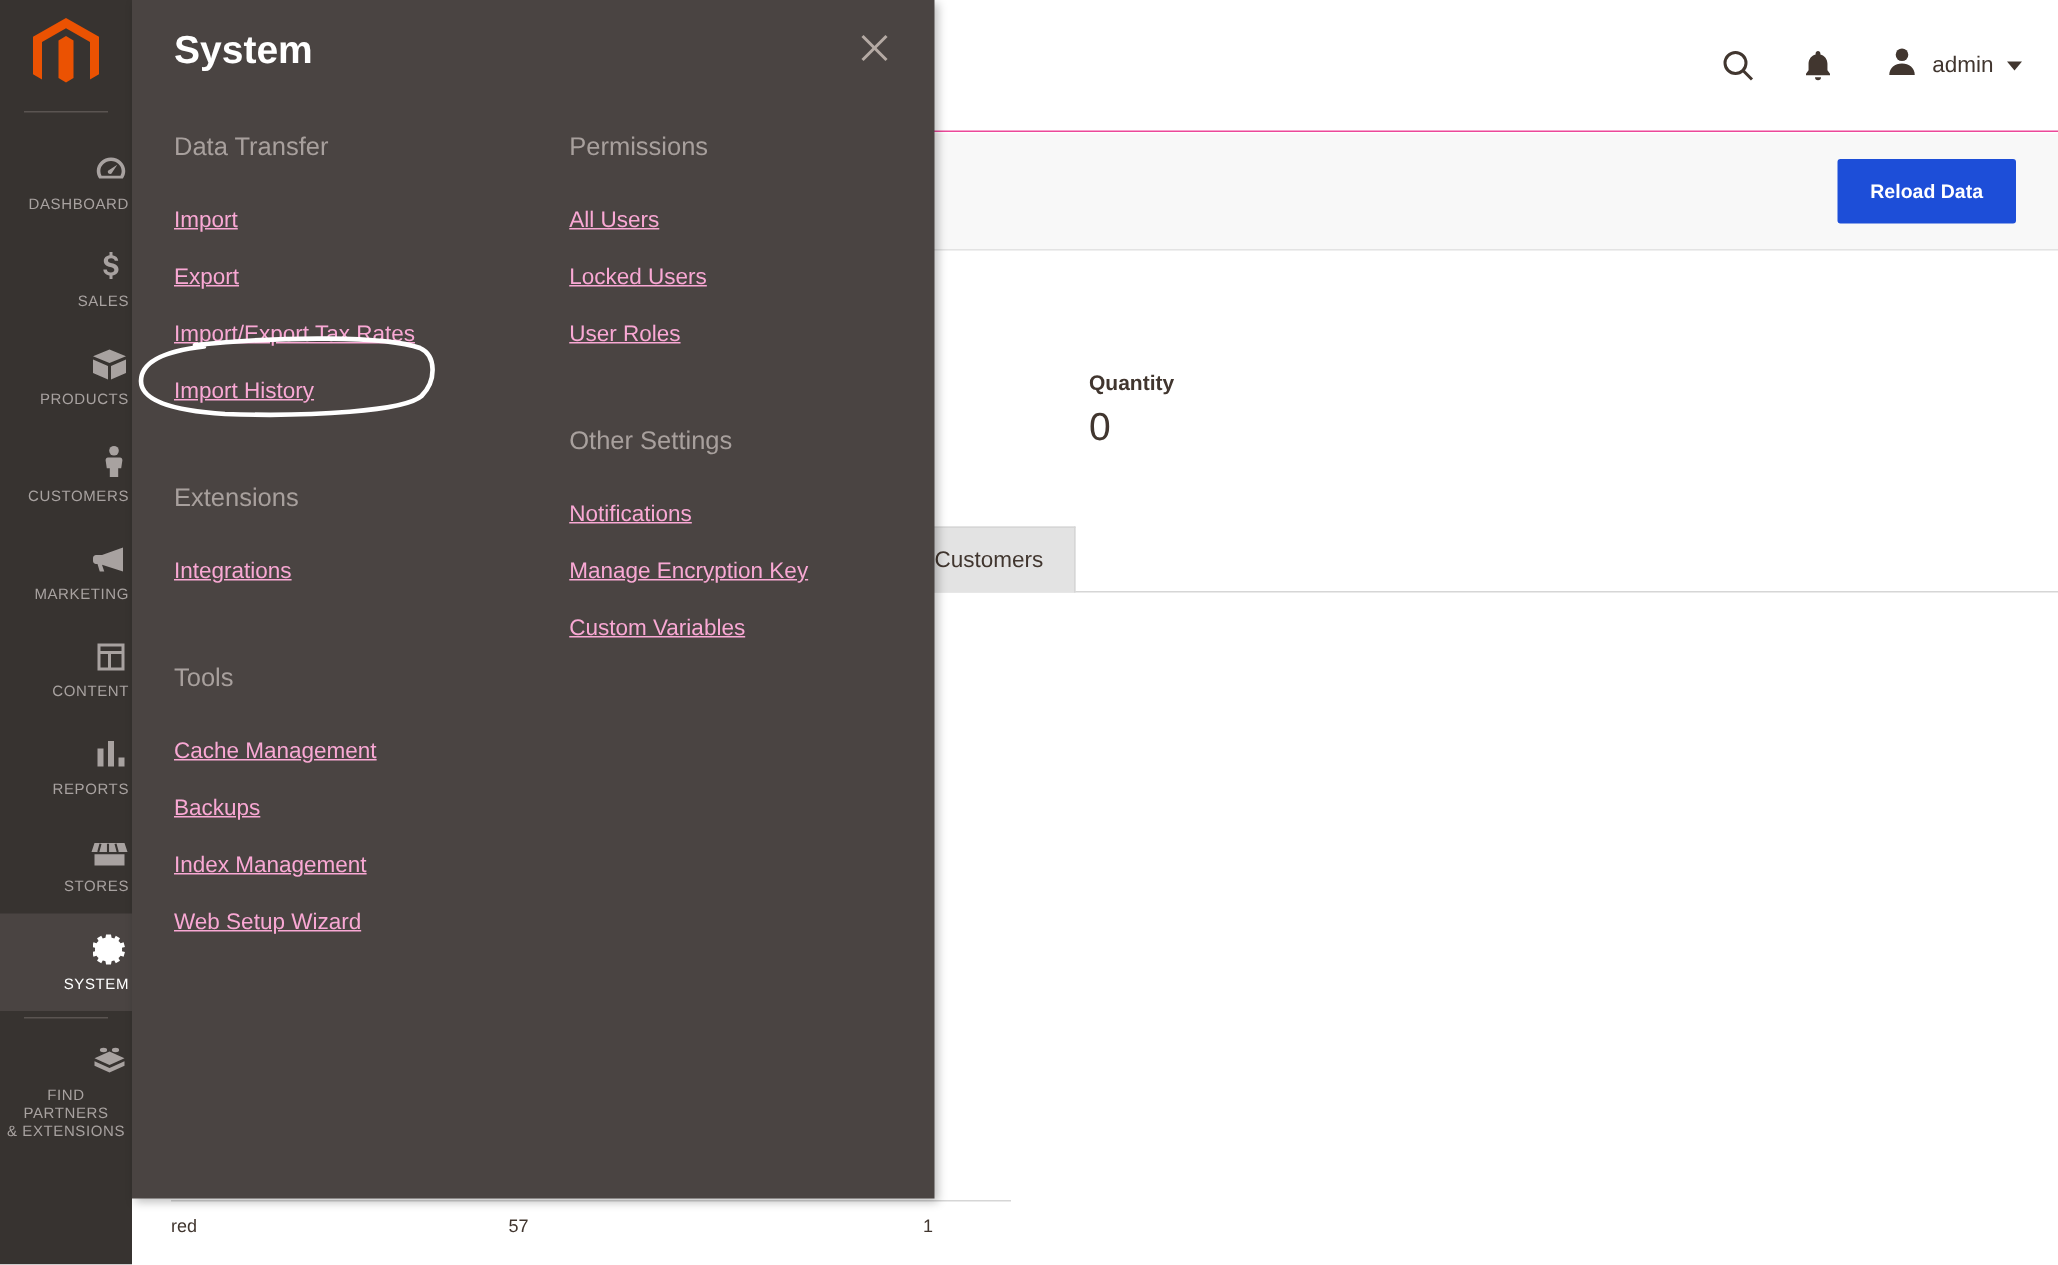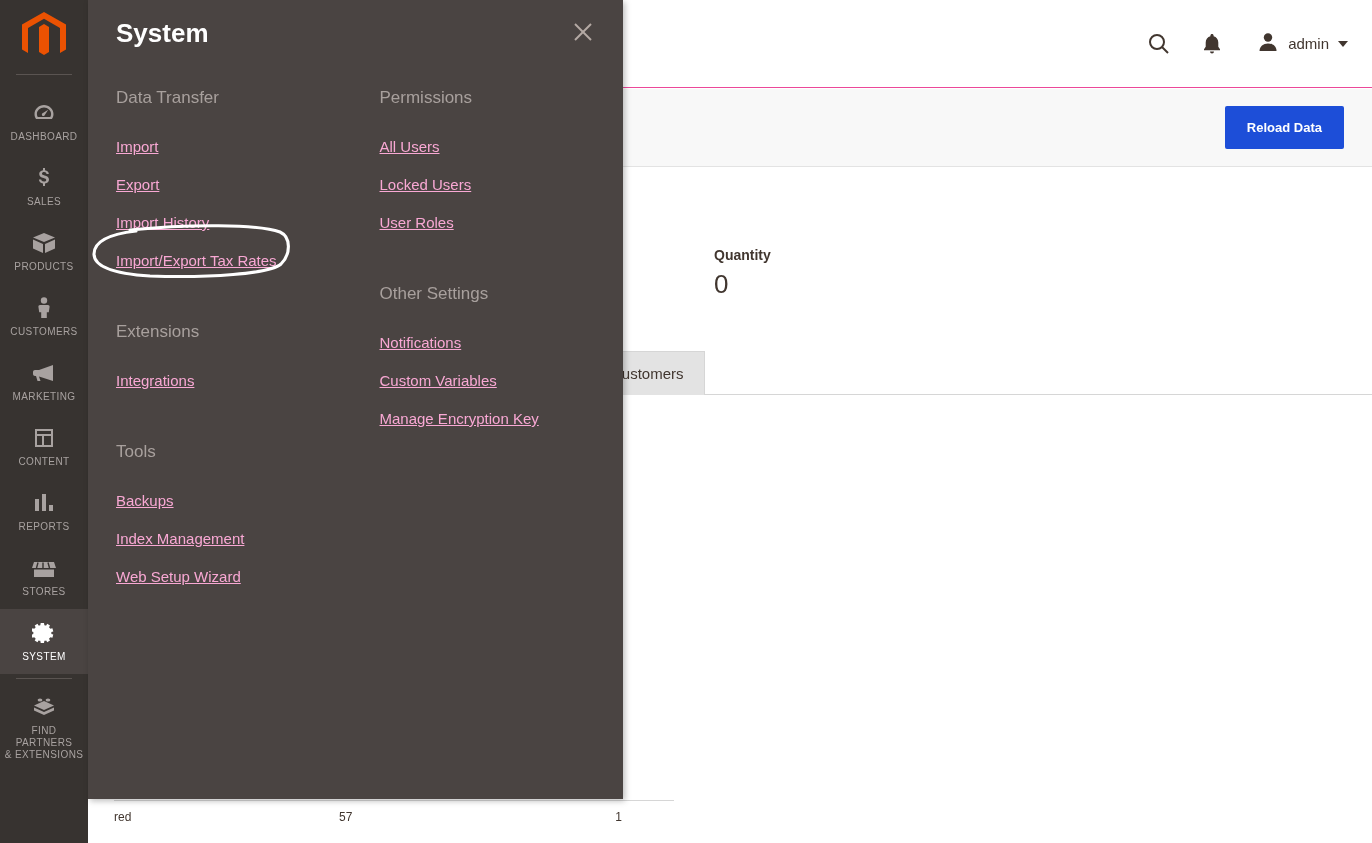--- a/index.html
+++ b/index.html
@@ -21,21 +21,21 @@
   }
   .logo-wrap {
     height: 74px; display: flex; align-items: center; justify-content: center;
   }
   .logo-sep {
     width: 56px; height: 1px; background: #5a5451; margin: 0 auto 14px auto;
   }
   .nav-item {
     width: 88px;
     padding: 11px 2px 11px 2px;
-    display: flex; flex-direction: column; align-items: center; justify-content: center;
+    display: flex; flex-direction: column; align-items: flex-end; justify-content: center;
     cursor: pointer;
     text-align: center;
   }
   .nav-item .ico { height: 26px; display:flex; align-items:center; justify-content:center; margin-bottom: 5px; }
   .nav-item .lbl {
     font-size: 10px; letter-spacing: 0.4px; color: #a8a2a0;
     line-height: 12px; text-transform: uppercase;
   }
   .nav-item.active { background: #4a4442; }
   .nav-item.active .lbl { color: #ffffff; }
@@ -74,21 +74,21 @@
     font-size: 13px; font-weight: bold;
     font-family: "Liberation Sans", sans-serif;
     padding: 14px 22px; cursor: pointer;
   }
 
   
   #content {
     position: absolute; left: 88px; top: 168px;
     width: 1284px; height: 675px;
     background: #ffffff;
-    padding: 28px 0 0 0;
+    padding: 28px 0 0 12px;
   }
   .chart-note {
     font-size: 15px; color: #41362f; padding-left: 26px;
   }
   .chart-note a { color: #007bdb; text-decoration: none; }
 
   .stats-row {
     display: flex; margin-top: 34px; padding-left: 26px;
   }
   .stat { width: 200px; }
@@ -362,50 +362,51 @@
     </div>
 
     <div class="panel-cols">
 
       <div class="pcol">
 
         <div class="grp">
           <div class="grp-title">Data Transfer</div>
           <a class="mitem">Import</a>
           <a class="mitem">Export</a>
+          <a class="mitem">Import/Export Tax Rates</a>
           <a class="mitem">Import History</a>
-          <a class="mitem">Import/Export Tax Rates</a>
         </div>
 
         <div class="grp">
           <div class="grp-title">Extensions</div>
           <a class="mitem">Integrations</a>
         </div>
 
         <div class="grp">
           <div class="grp-title">Tools</div>
+          <a class="mitem">Cache Management</a>
           <a class="mitem">Backups</a>
           <a class="mitem">Index Management</a>
           <a class="mitem">Web Setup Wizard</a>
         </div>
       </div>
 
       <div class="pcol right">
         <div class="grp">
           <div class="grp-title">Permissions</div>
           <a class="mitem">All Users</a>
           <a class="mitem">Locked Users</a>
           <a class="mitem">User Roles</a>
         </div>
 
         <div class="grp">
           <div class="grp-title">Other Settings</div>
           <a class="mitem">Notifications</a>
+          <a class="mitem">Manage Encryption Key</a>
           <a class="mitem">Custom Variables</a>
-          <a class="mitem">Manage Encryption Key</a>
         </div>
       </div>
     </div>
 
     <svg id="highlight-ellipse" viewBox="0 0 300 60">
       <path d="M42,8 C100,2 170,2 192,10 C203,15 203,32 193,42 C182,52 120,56 62,54 C30,52 6,46 6,32 C6,19 22,12 48,9" fill="none" stroke="#ffffff" stroke-width="3.1" stroke-linecap="round"></path>
     </svg>
   </div>
 
 </div>

